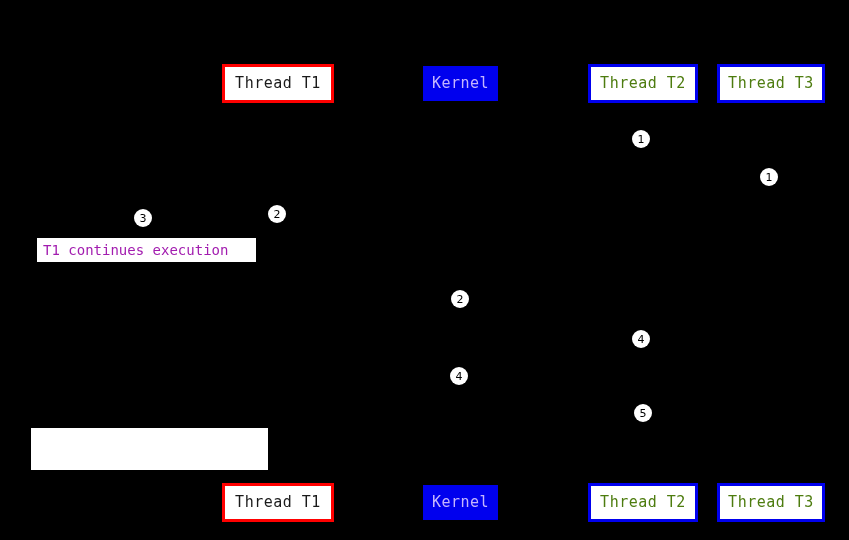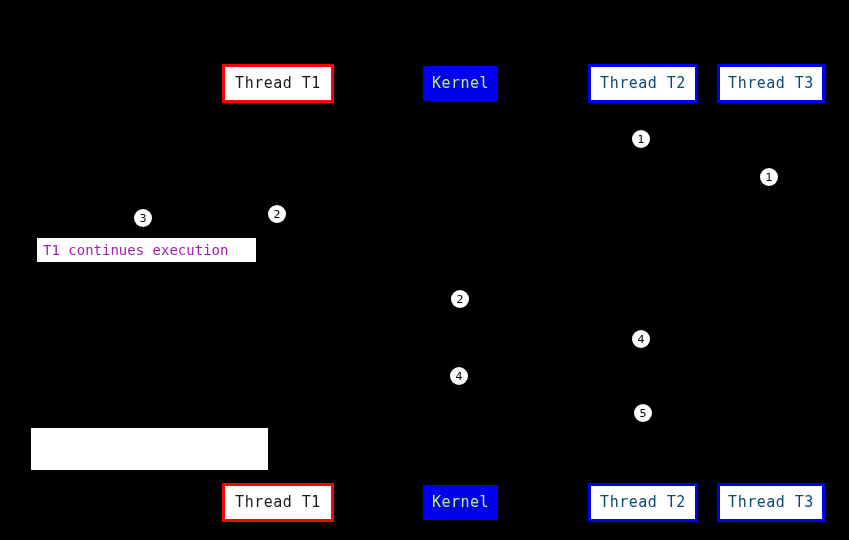--- a/index.html
+++ b/index.html
@@ -35,26 +35,26 @@
     line-height: 1;
   }
   .actor-box.style-red {
     background: #ffffff;
     border: 3px solid #ff0000;
     color: #1a1a1a;
   }
   .actor-box.style-blue-fill {
     background: #0000ee;
     border: 0 solid #0000ee;
-    color: #bef264;
+    color: #c4b5fd;
   }
   .actor-box.style-blue-outline {
     background: #ffffff;
     border: 3px solid #0000ee;
-    color: #0c4a6e;
+    color: #4d7c0f;
   }
 
   
   .lifeline {
     position: absolute;
     width: 1px;
     background: #000000;
   }
 
   

